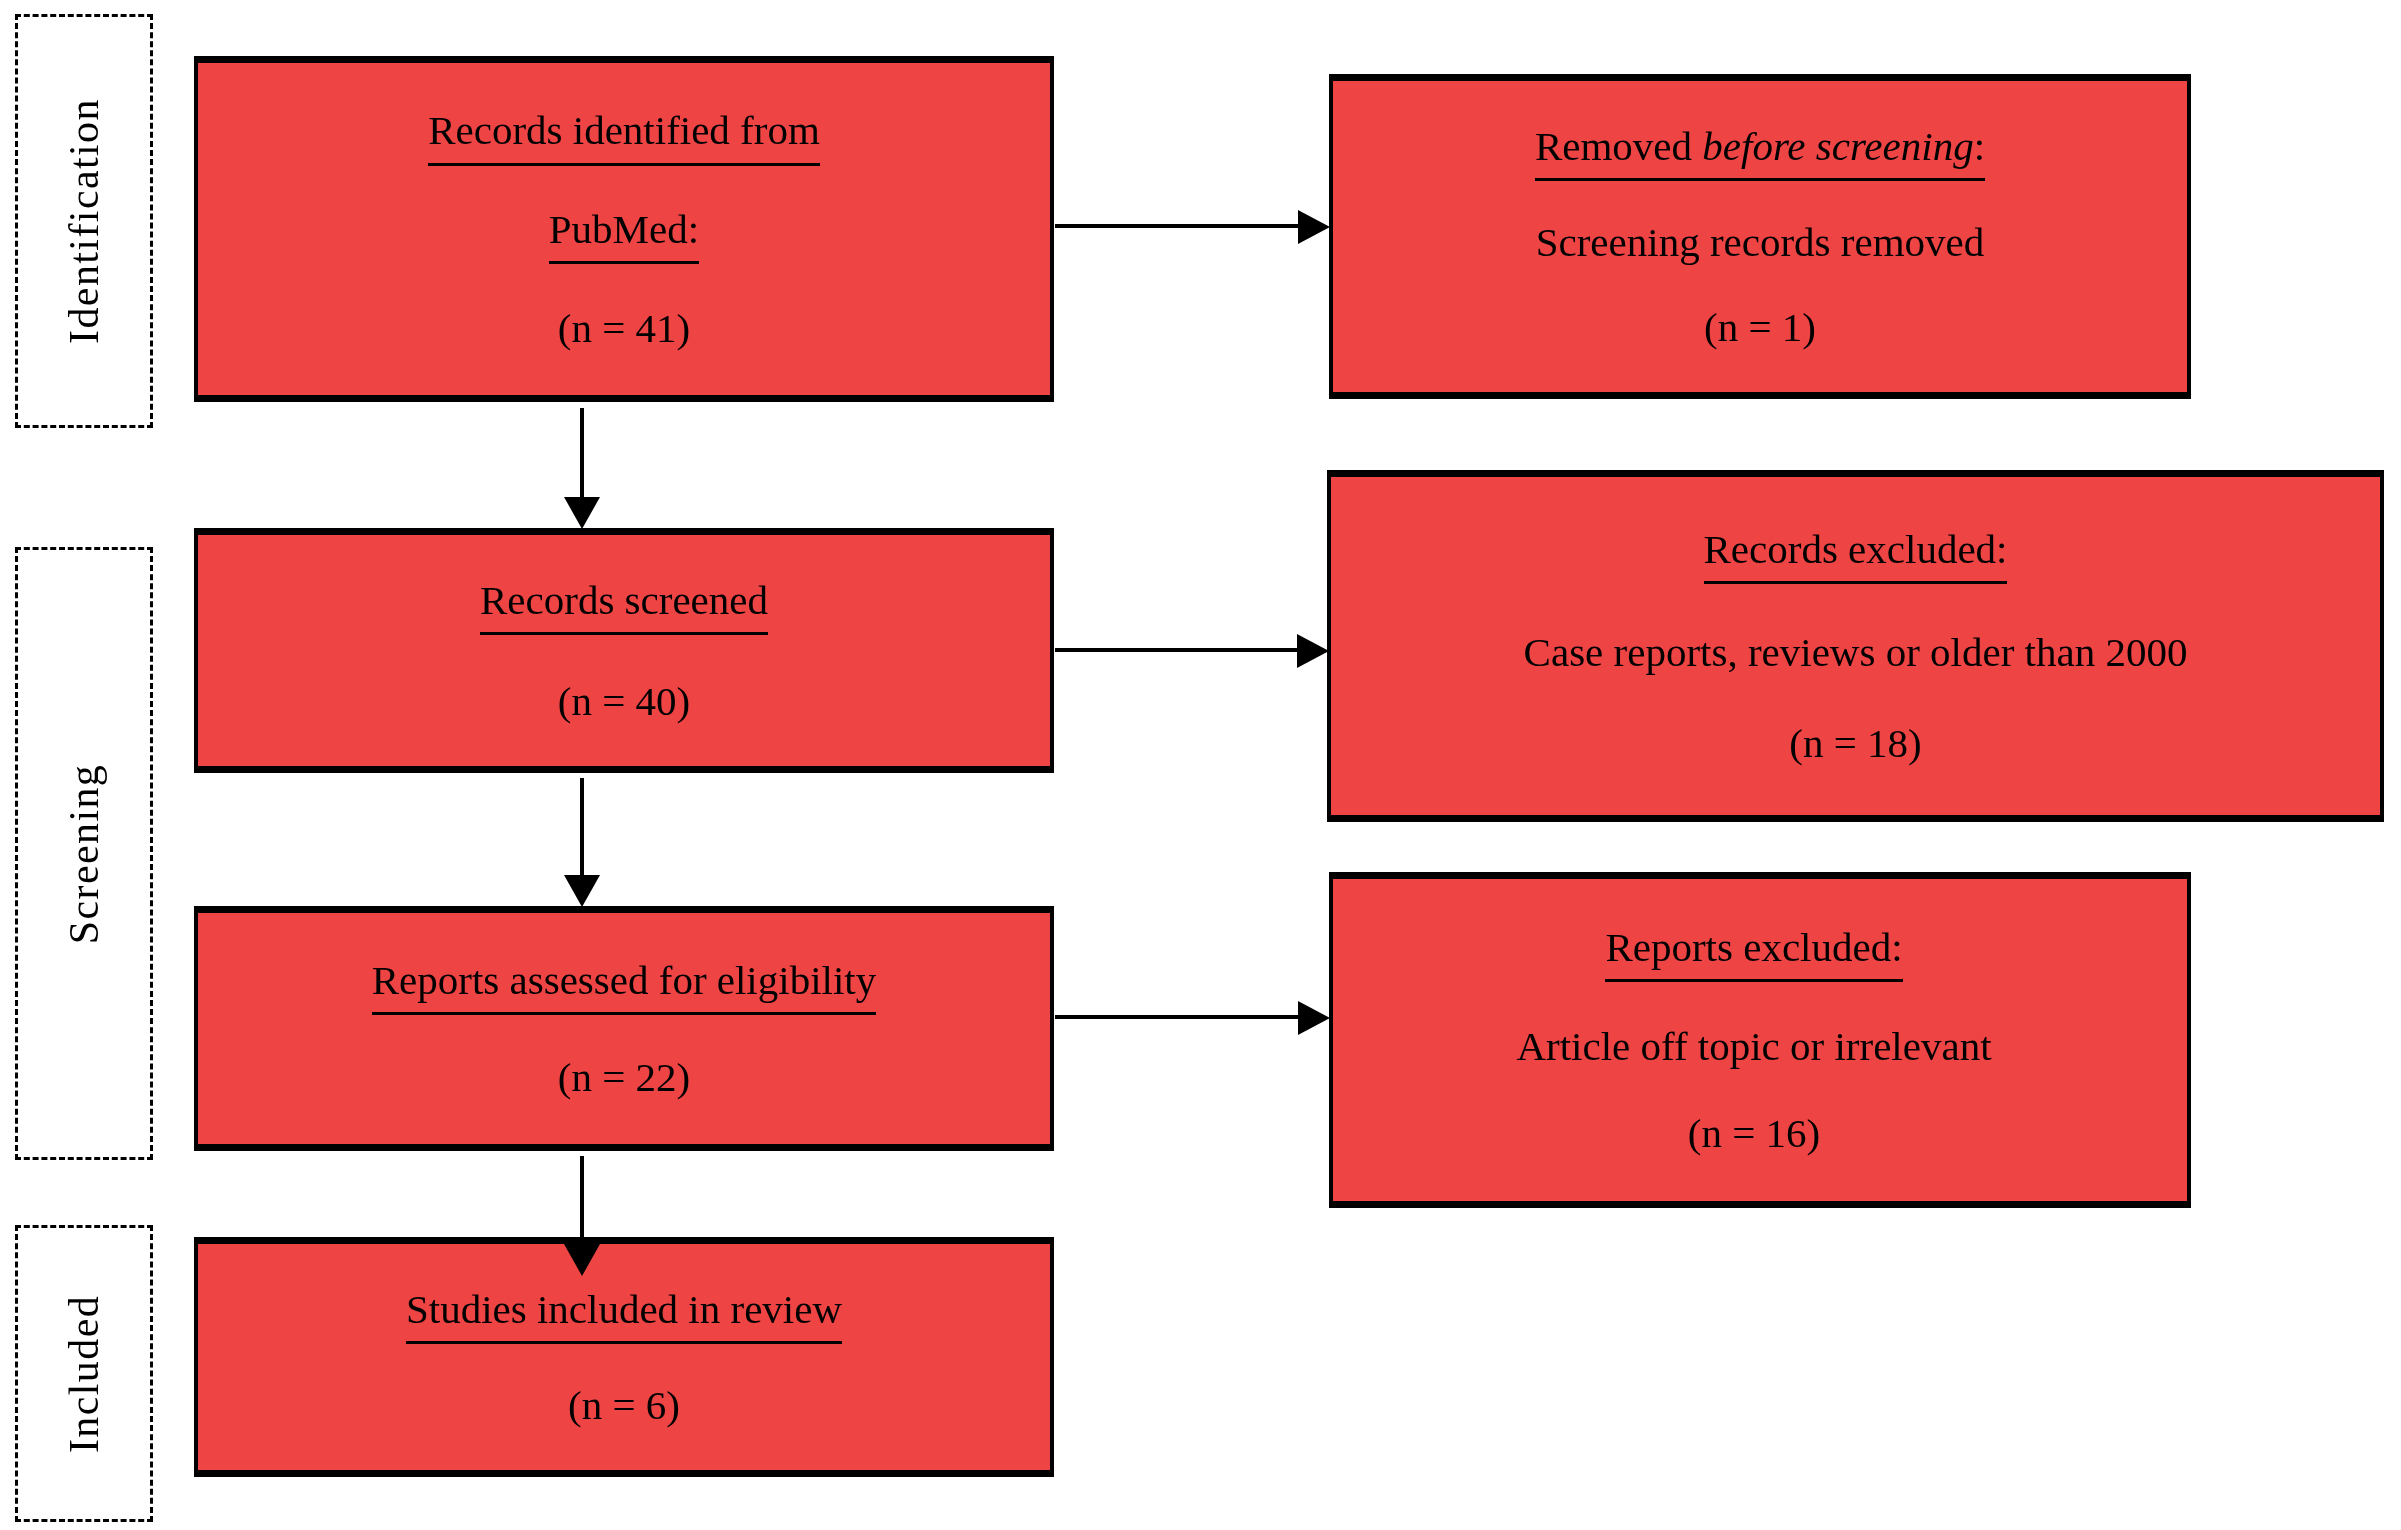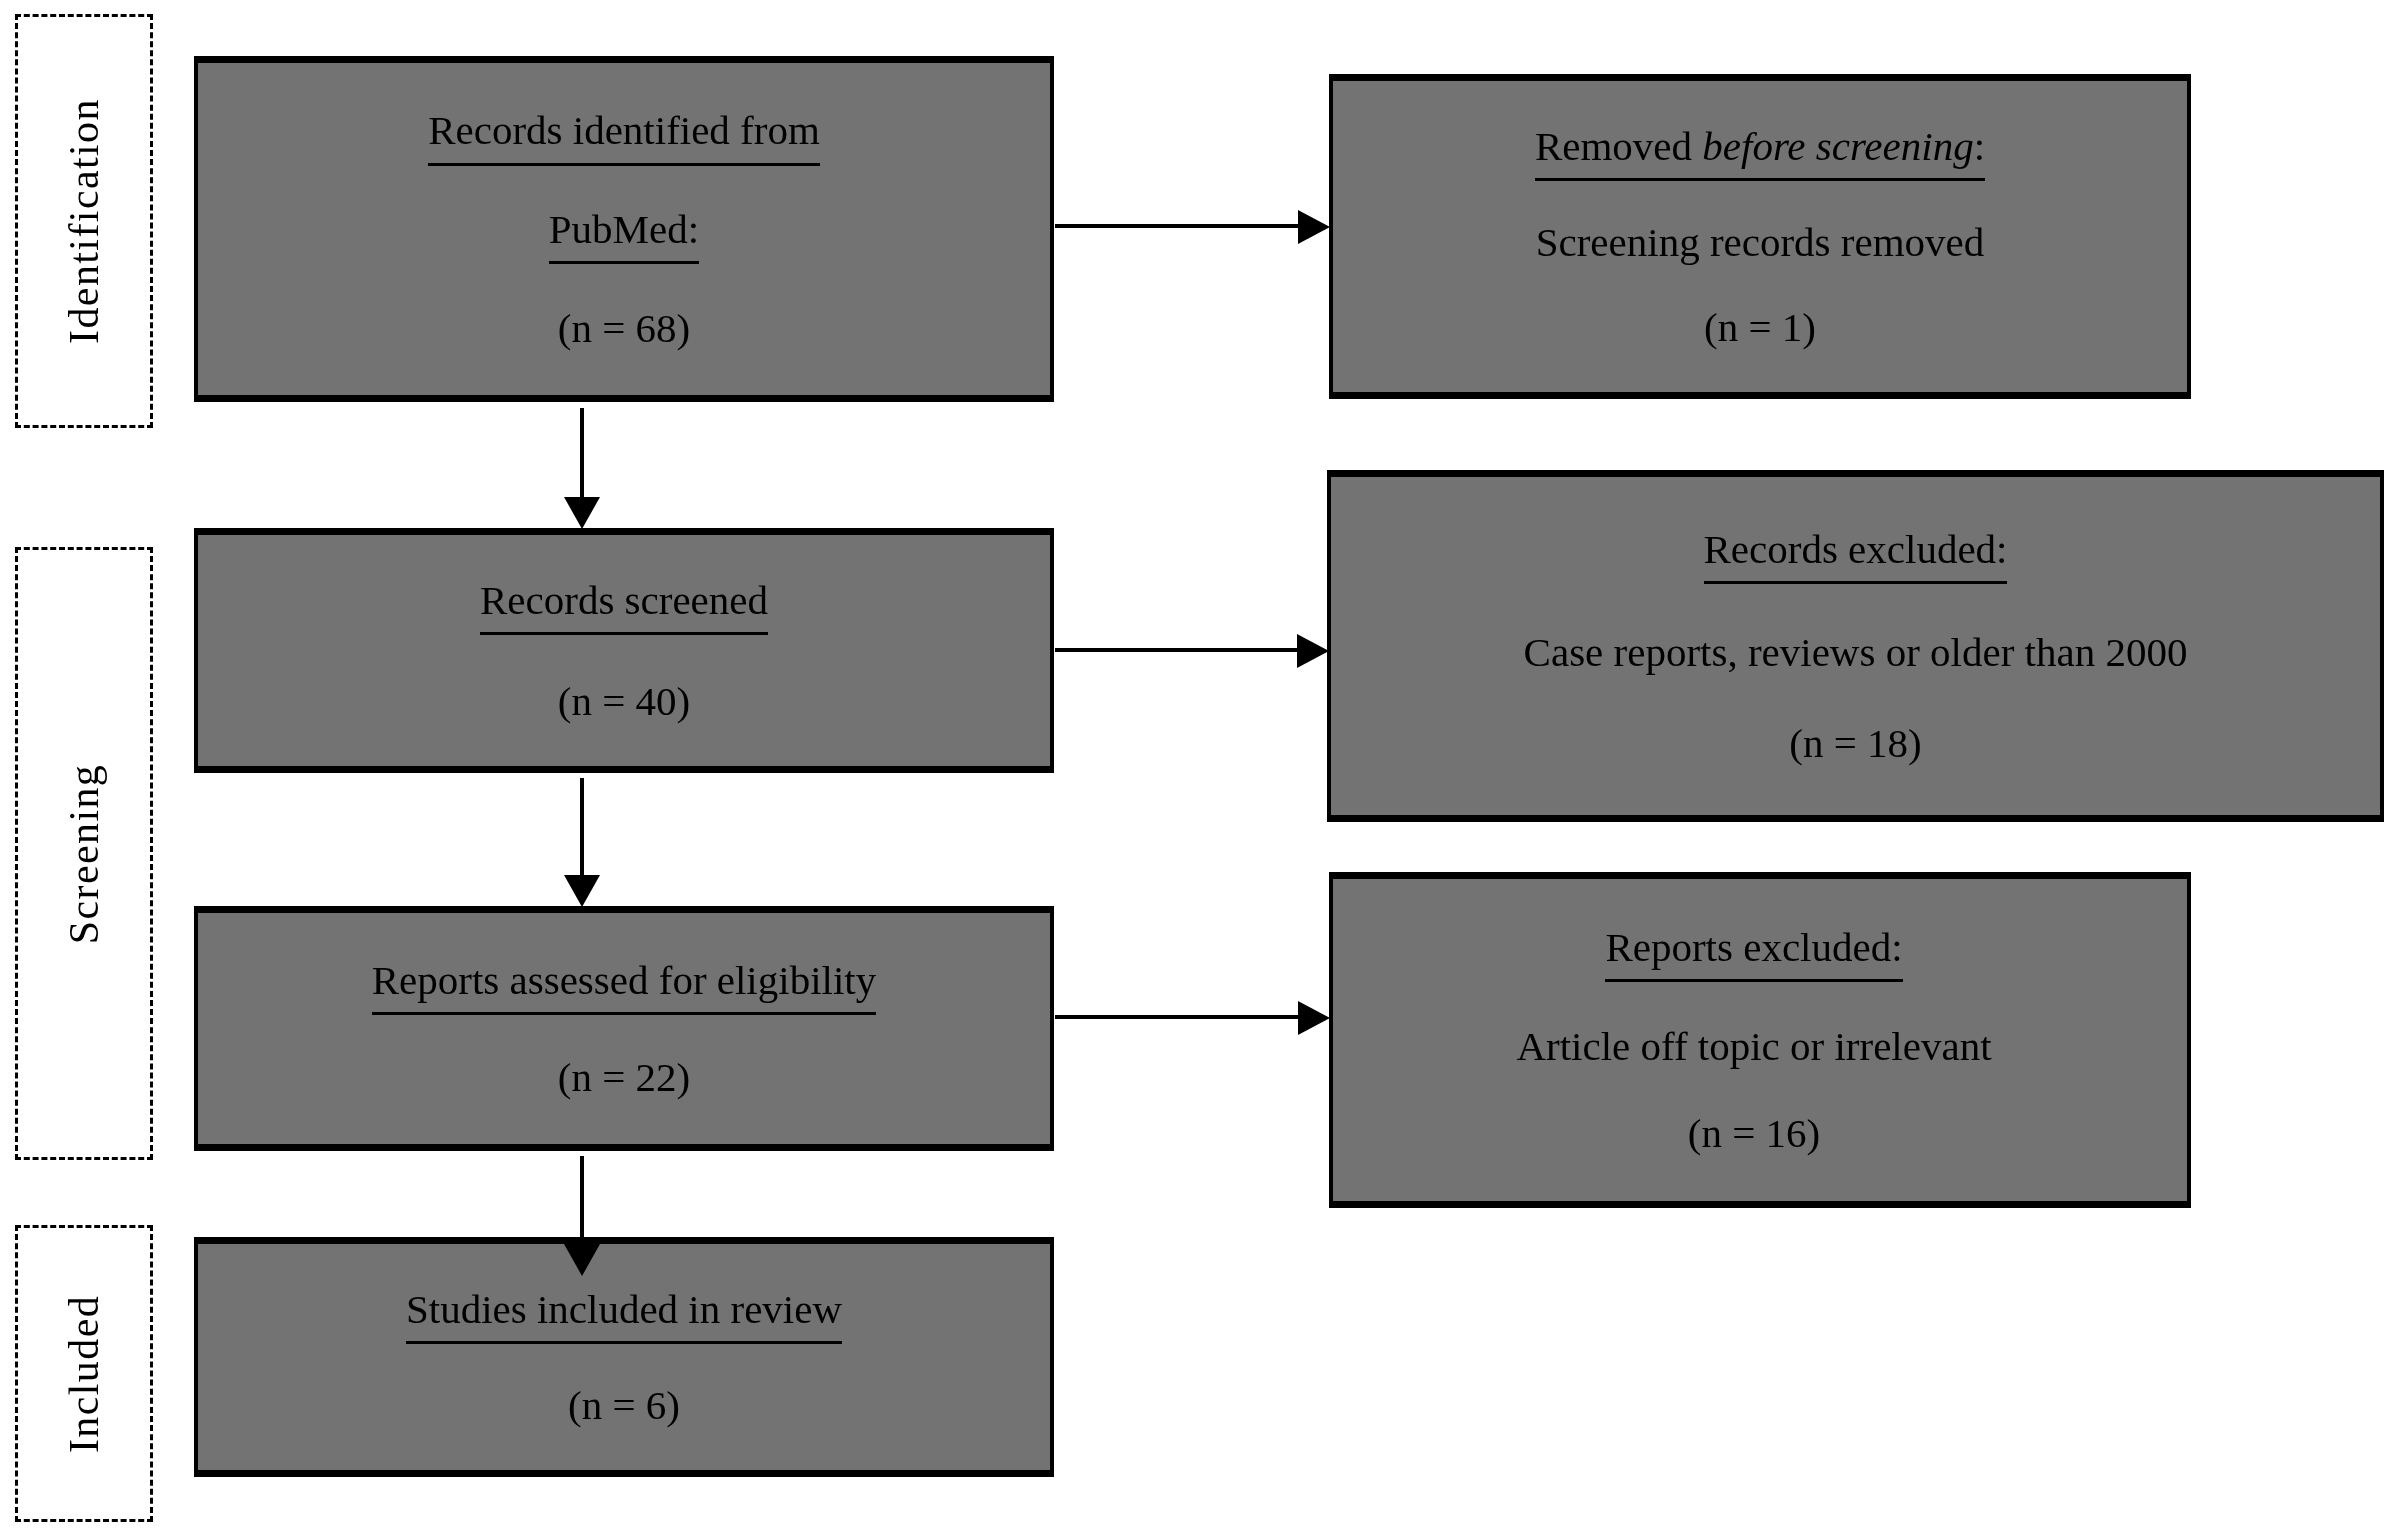--- a/index.html
+++ b/index.html
@@ -30,21 +30,21 @@
     white-space: nowrap;
     font-size: 42px;
     letter-spacing: 1.4px;
   }
 
   
   .flow-box {
     border: 4.2px solid #000000;
     border-top-width: 7px;
     border-bottom-width: 7px;
-    background: #737373;
+    background: #ef4444;
     display: flex;
     flex-direction: column;
     justify-content: space-evenly;
     align-items: center;
     text-align: center;
     font-size: 41px;
     padding: 4.2px 24px;
   }
   .flow-box .line { white-space: nowrap; }
   .u {
@@ -85,21 +85,21 @@
   <span class="stage-label">Included</span>
 </div>
 
 <div class="abs flow-box" style="left:194px; top:56px; width:860px; height:346px;">
   <div class="line">
     <span class="u">Records identified from</span>
   </div>
   <div class="line">
     <span class="u">PubMed:</span>
   </div>
-  <div class="line">(n = 68)</div>
+  <div class="line">(n = 41)</div>
 </div>
 
 <div class="abs flow-box" style="left:1329px; top:57px; width:862px; height:325px;margin-top:17px;">
   <div class="line">
     <span class="u"><span>Removed </span><span class="em">before screening</span><span>:</span></span>
   </div>
   <div class="line">Screening records removed</div>
   <div class="line">(n = 1)</div>
 </div>
 

